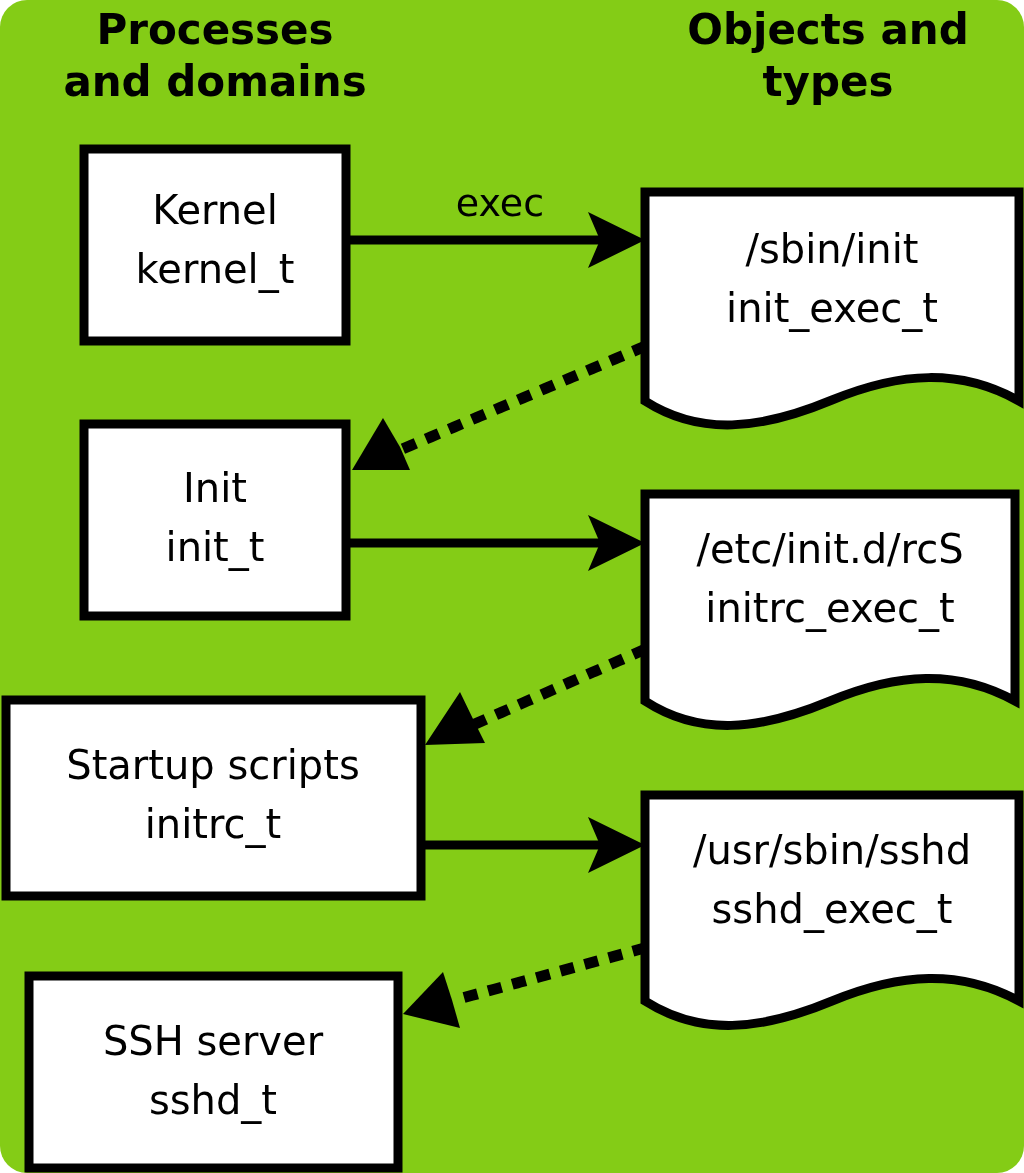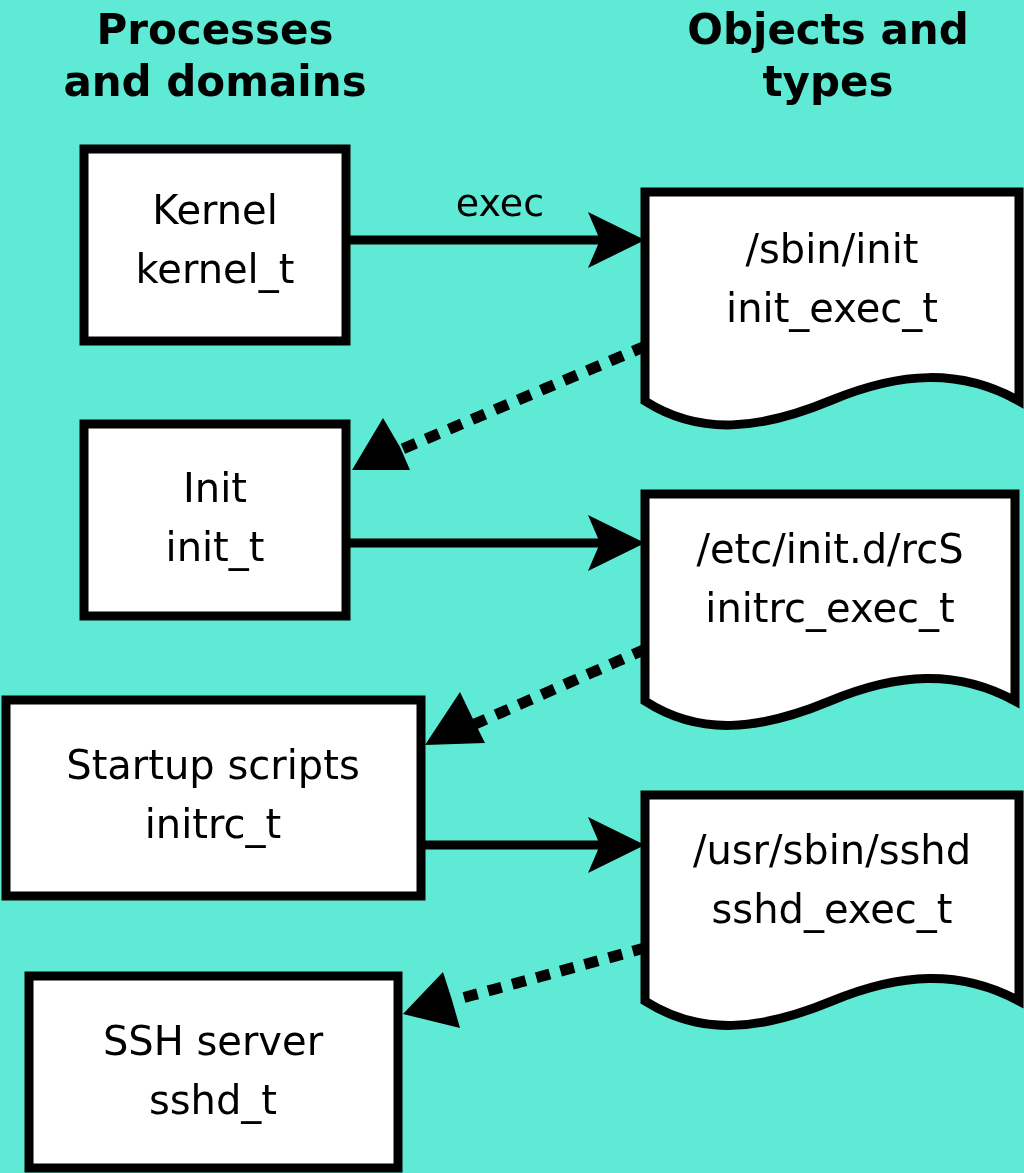--- a/index.html
+++ b/index.html
@@ -4,23 +4,24 @@
 <style>
   html, body {
     margin: 0;
     padding: 0;
     background: #ffffff;
   }
   #canvas {
     position: relative;
     width: 1024px;
     height: 1173px;
-    background: #5eead4;
+    background: #84cc16;
     overflow: hidden;
     font-family: "DejaVu Sans", sans-serif;
+    border-radius: 27px;
   }
   #diagram-svg {
     position: absolute;
     top: 0;
     left: 0;
     width: 1024px;
     height: 1173px;
   }
   .col-title {
     font-family: "DejaVu Sans", sans-serif;

